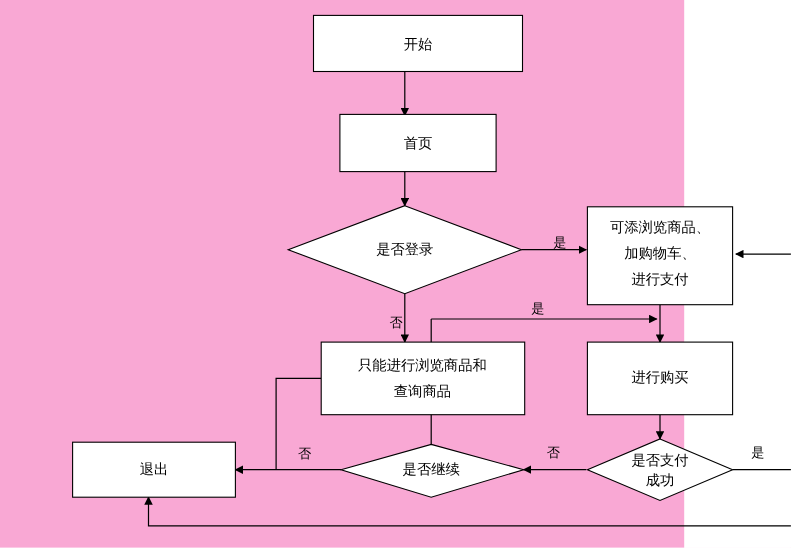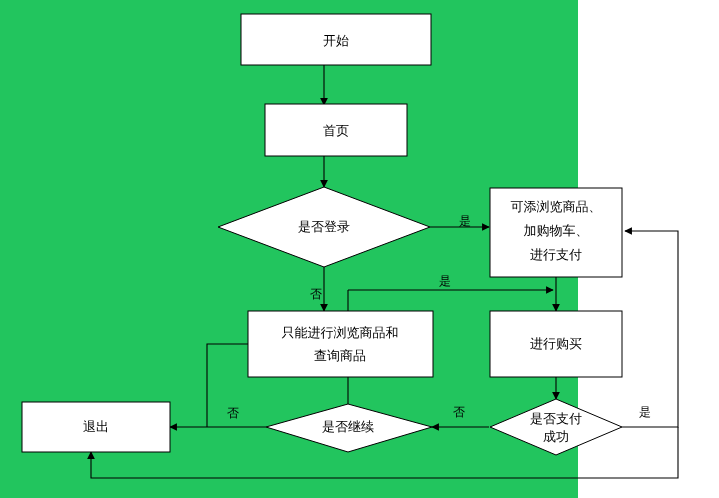--- a/index.html
+++ b/index.html
@@ -10,21 +10,22 @@
   body {
     width: 719px;
     height: 498px;
     font-family: "DejaVu Sans", "Liberation Sans", sans-serif;
     overflow: hidden;
   }
   #flowchart-root {
     position: relative;
     width: 578px;
     height: 498px;
-    background: #22c55e;
+    background: #f9a8d4;
+    padding-left: 44px;
   }
   svg#diagram {
     display: block;
     width: 719px;
     height: 498px;
   }
   .node-shape {
     fill: #ffffff;
     stroke: #000000;
     stroke-width: 1;

